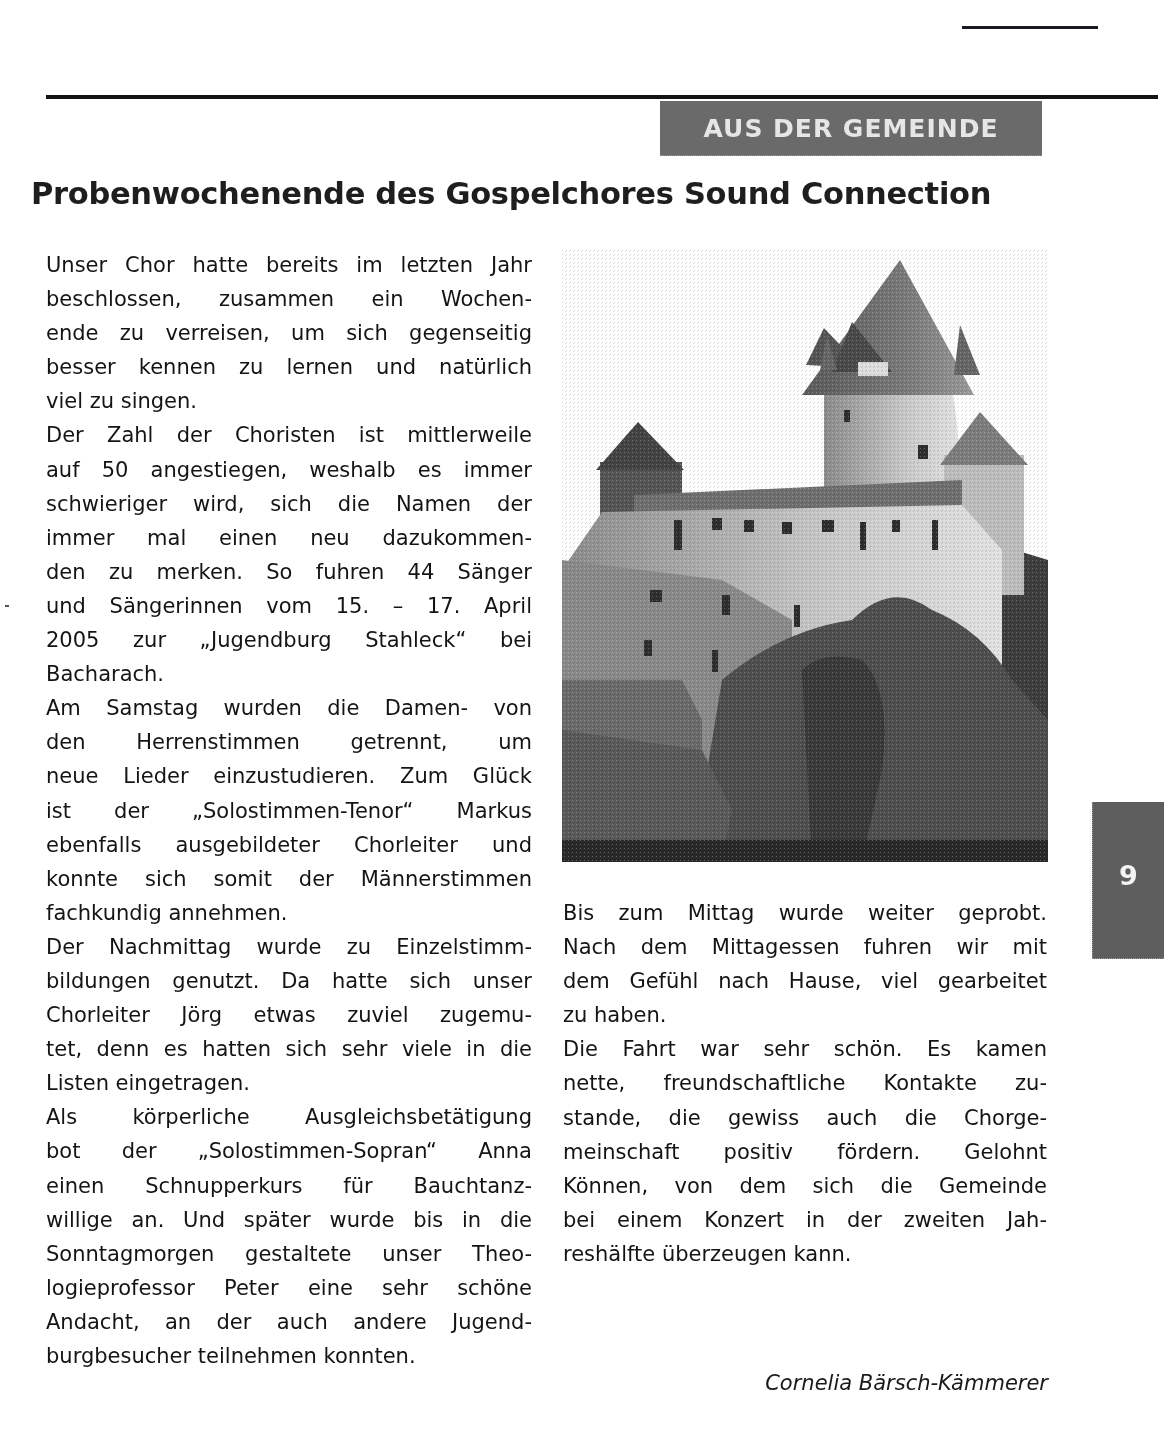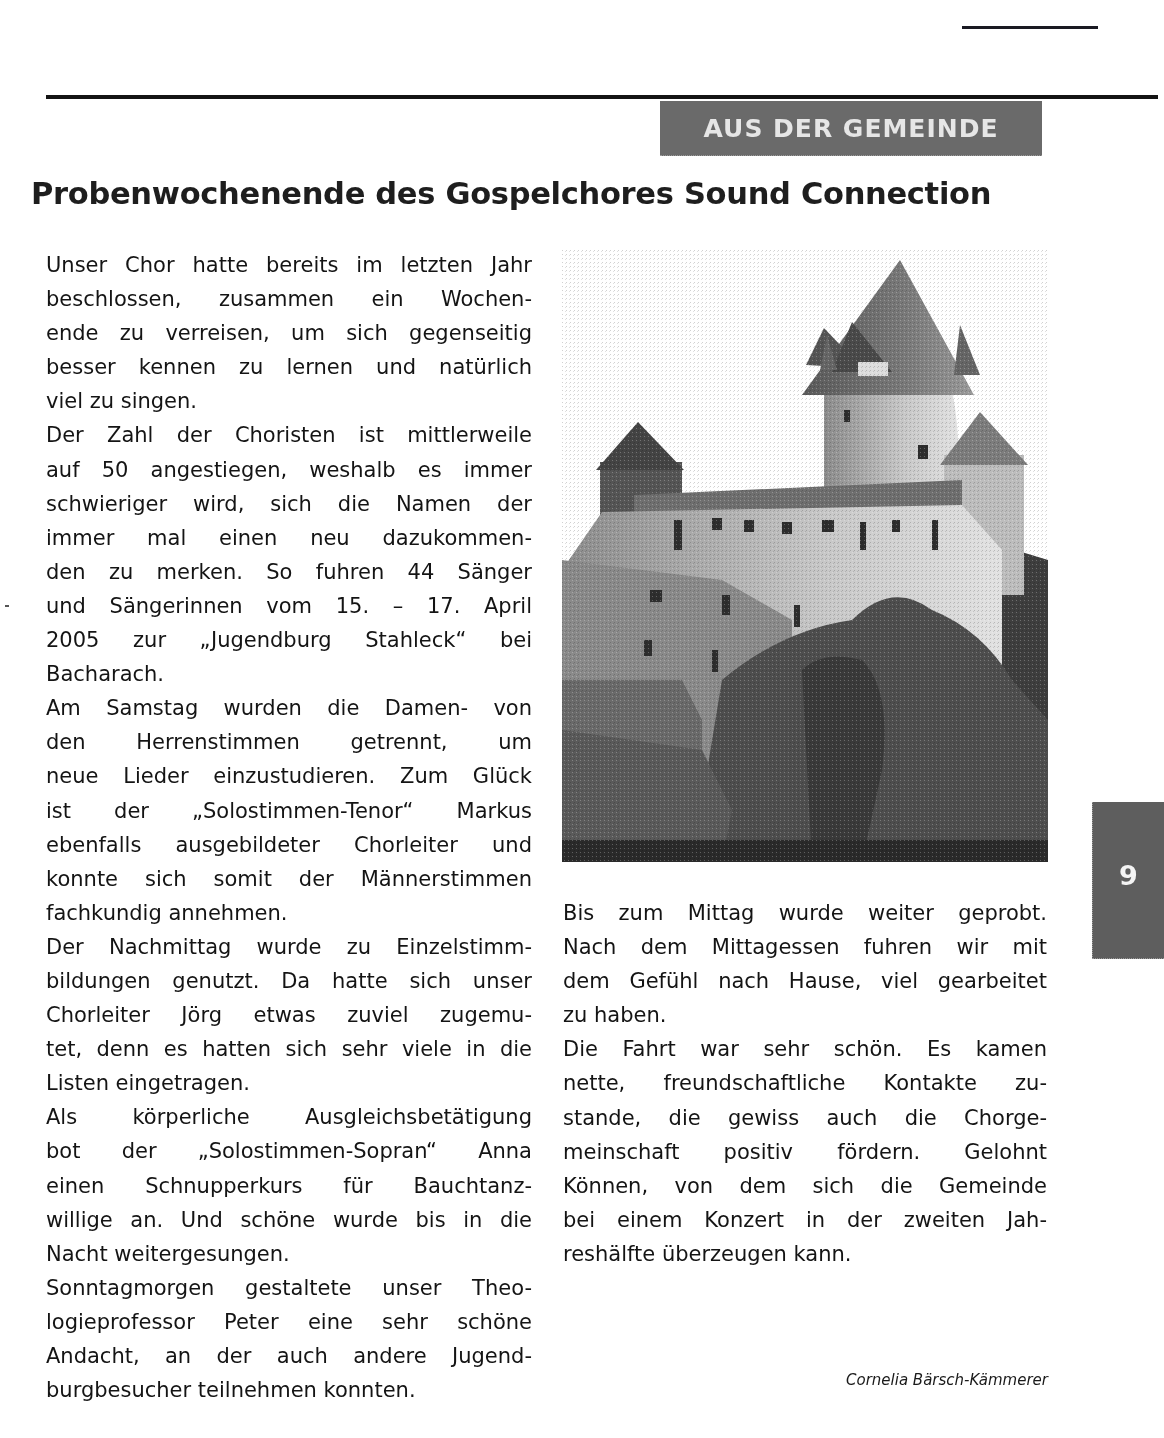--- a/index.html
+++ b/index.html
@@ -130,21 +130,21 @@
       font-weight: bold;
       font-size: 27px;
       color: #f4f4f4;
     }
     .author {
       position: absolute;
       right: 116px;
       top: 1371px;
       font-family: "DejaVu Sans", sans-serif;
       font-style: italic;
-      font-size: 15px;
+      font-size: 21px;
       color: #1a1a1a;
       white-space: nowrap;
     }
     .stray-mark {
       position: absolute;
       left: 5px;
       top: 605px;
       width: 4px;
       height: 2px;
       background: #555;
@@ -193,22 +193,21 @@
       <span class="line">Der Nachmittag wurde zu Einzelstimm-</span>
       <span class="line">bildungen genutzt. Da hatte sich unser</span>
       <span class="line">Chorleiter Jörg etwas zuviel zugemu-</span>
       <span class="line">tet, denn es hatten sich sehr viele in die</span>
       <span class="line last">Listen eingetragen.</span>
     </p>
     <p>
       <span class="line">Als körperliche Ausgleichsbetätigung</span>
       <span class="line">bot der „Solostimmen-Sopran“ Anna</span>
       <span class="line">einen Schnupperkurs für Bauchtanz-</span>
-      <span class="line">willige an. Und schöne wurde bis in die</span>
-      <span class="line last">Nacht weitergesungen.</span>
+      <span class="line">willige an. Und später wurde bis in die</span>
     </p>
     <p>
       <span class="line">Sonntagmorgen gestaltete unser Theo-</span>
       <span class="line">logieprofessor Peter eine sehr schöne</span>
       <span class="line">Andacht, an der auch andere Jugend-</span>
       <span class="line last">burgbesucher teilnehmen konnten.</span>
     </p>
   </div>
 
 <div class="photo">

